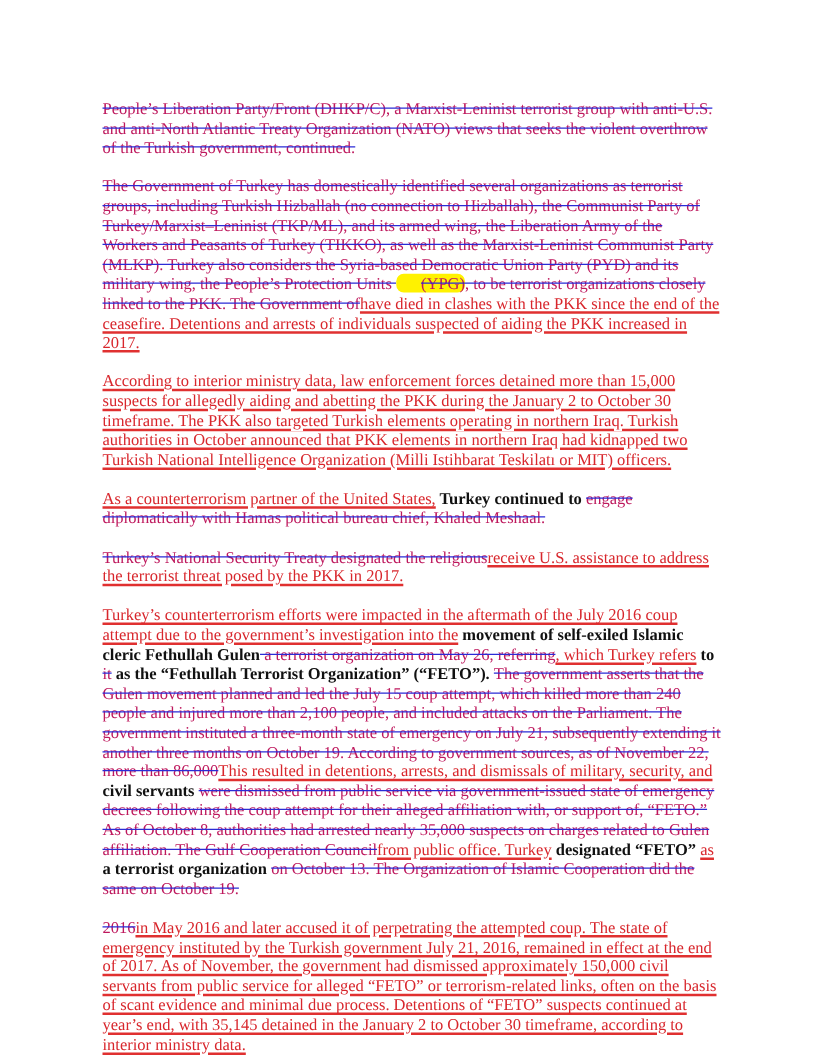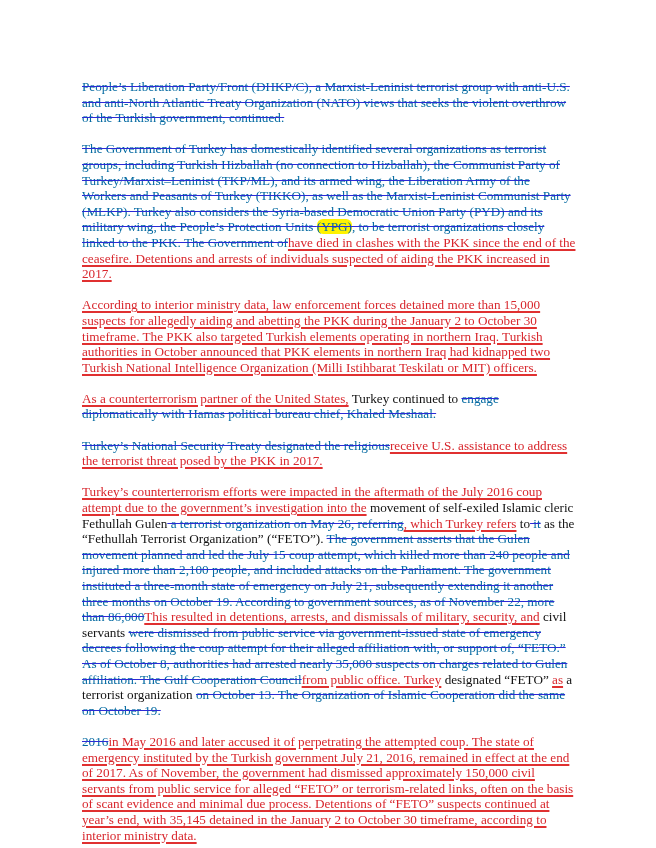--- a/index.html
+++ b/index.html
@@ -3,24 +3,24 @@
 <meta charset="utf-8">
 <style>
   html, body { margin: 0; padding: 0; background: #ffffff; }
   body { width: 656px; height: 848px; position: relative; overflow: hidden; }
   .page {
     position: absolute; left: 82px; top: 79px; width: 495px;
     font-family: "Liberation Serif", "DejaVu Serif", serif;
     font-size: 13.2px; line-height: 15.6px; color: #000;
   }
   .para { margin: 0 0 15.6px 0; text-align: left; }
-  .del { color: #0369a1; text-decoration: line-through; text-decoration-color: #2b2bd6; }
+  .del { color: #be185d; text-decoration: line-through; text-decoration-color: #2b2bd6; }
   .ins { color: #d8262c; text-decoration: underline; text-decoration-color: #e03030; text-decoration-thickness: 1.5px; text-underline-offset: 2px; }
-  .plain { color: #111; }
-  .hl { background: #fff200; border-radius: 6px; }
+  .plain { color: #111; font-weight: bold; }
+  .hl { background: #fff200; border-radius: 6px; padding-left: 20px; }
 </style>
 </head>
 <body>
 
 <div class="page">
   <p class="para">
     <span class="del">People’s Liberation Party/Front (DHKP/C), a Marxist-Leninist terrorist group with anti-U.S. and anti-North Atlantic Treaty Organization (NATO) views that seeks the violent overthrow of the Turkish government, continued.</span>
   </p>
   <p class="para">
     <span class="del">The Government of Turkey has domestically identified several organizations as terrorist groups, including Turkish Hizballah (no connection to Hizballah), the Communist Party of Turkey/Marxist–Leninist (TKP/ML), and its armed wing, the Liberation Army of the Workers and Peasants of Turkey (TIKKO), as well as the Marxist-Leninist Communist Party (MLKP). Turkey also considers the Syria-based Democratic Union Party (PYD) and its military wing, the People’s Protection Units </span><span class="del hl">(YPG)</span><span class="del">, to be terrorist organizations closely linked to the PKK. The Government of</span><span class="ins">have died in clashes with the PKK since the end of the ceasefire. Detentions and arrests of individuals suspected of aiding the PKK increased in 2017.</span>

